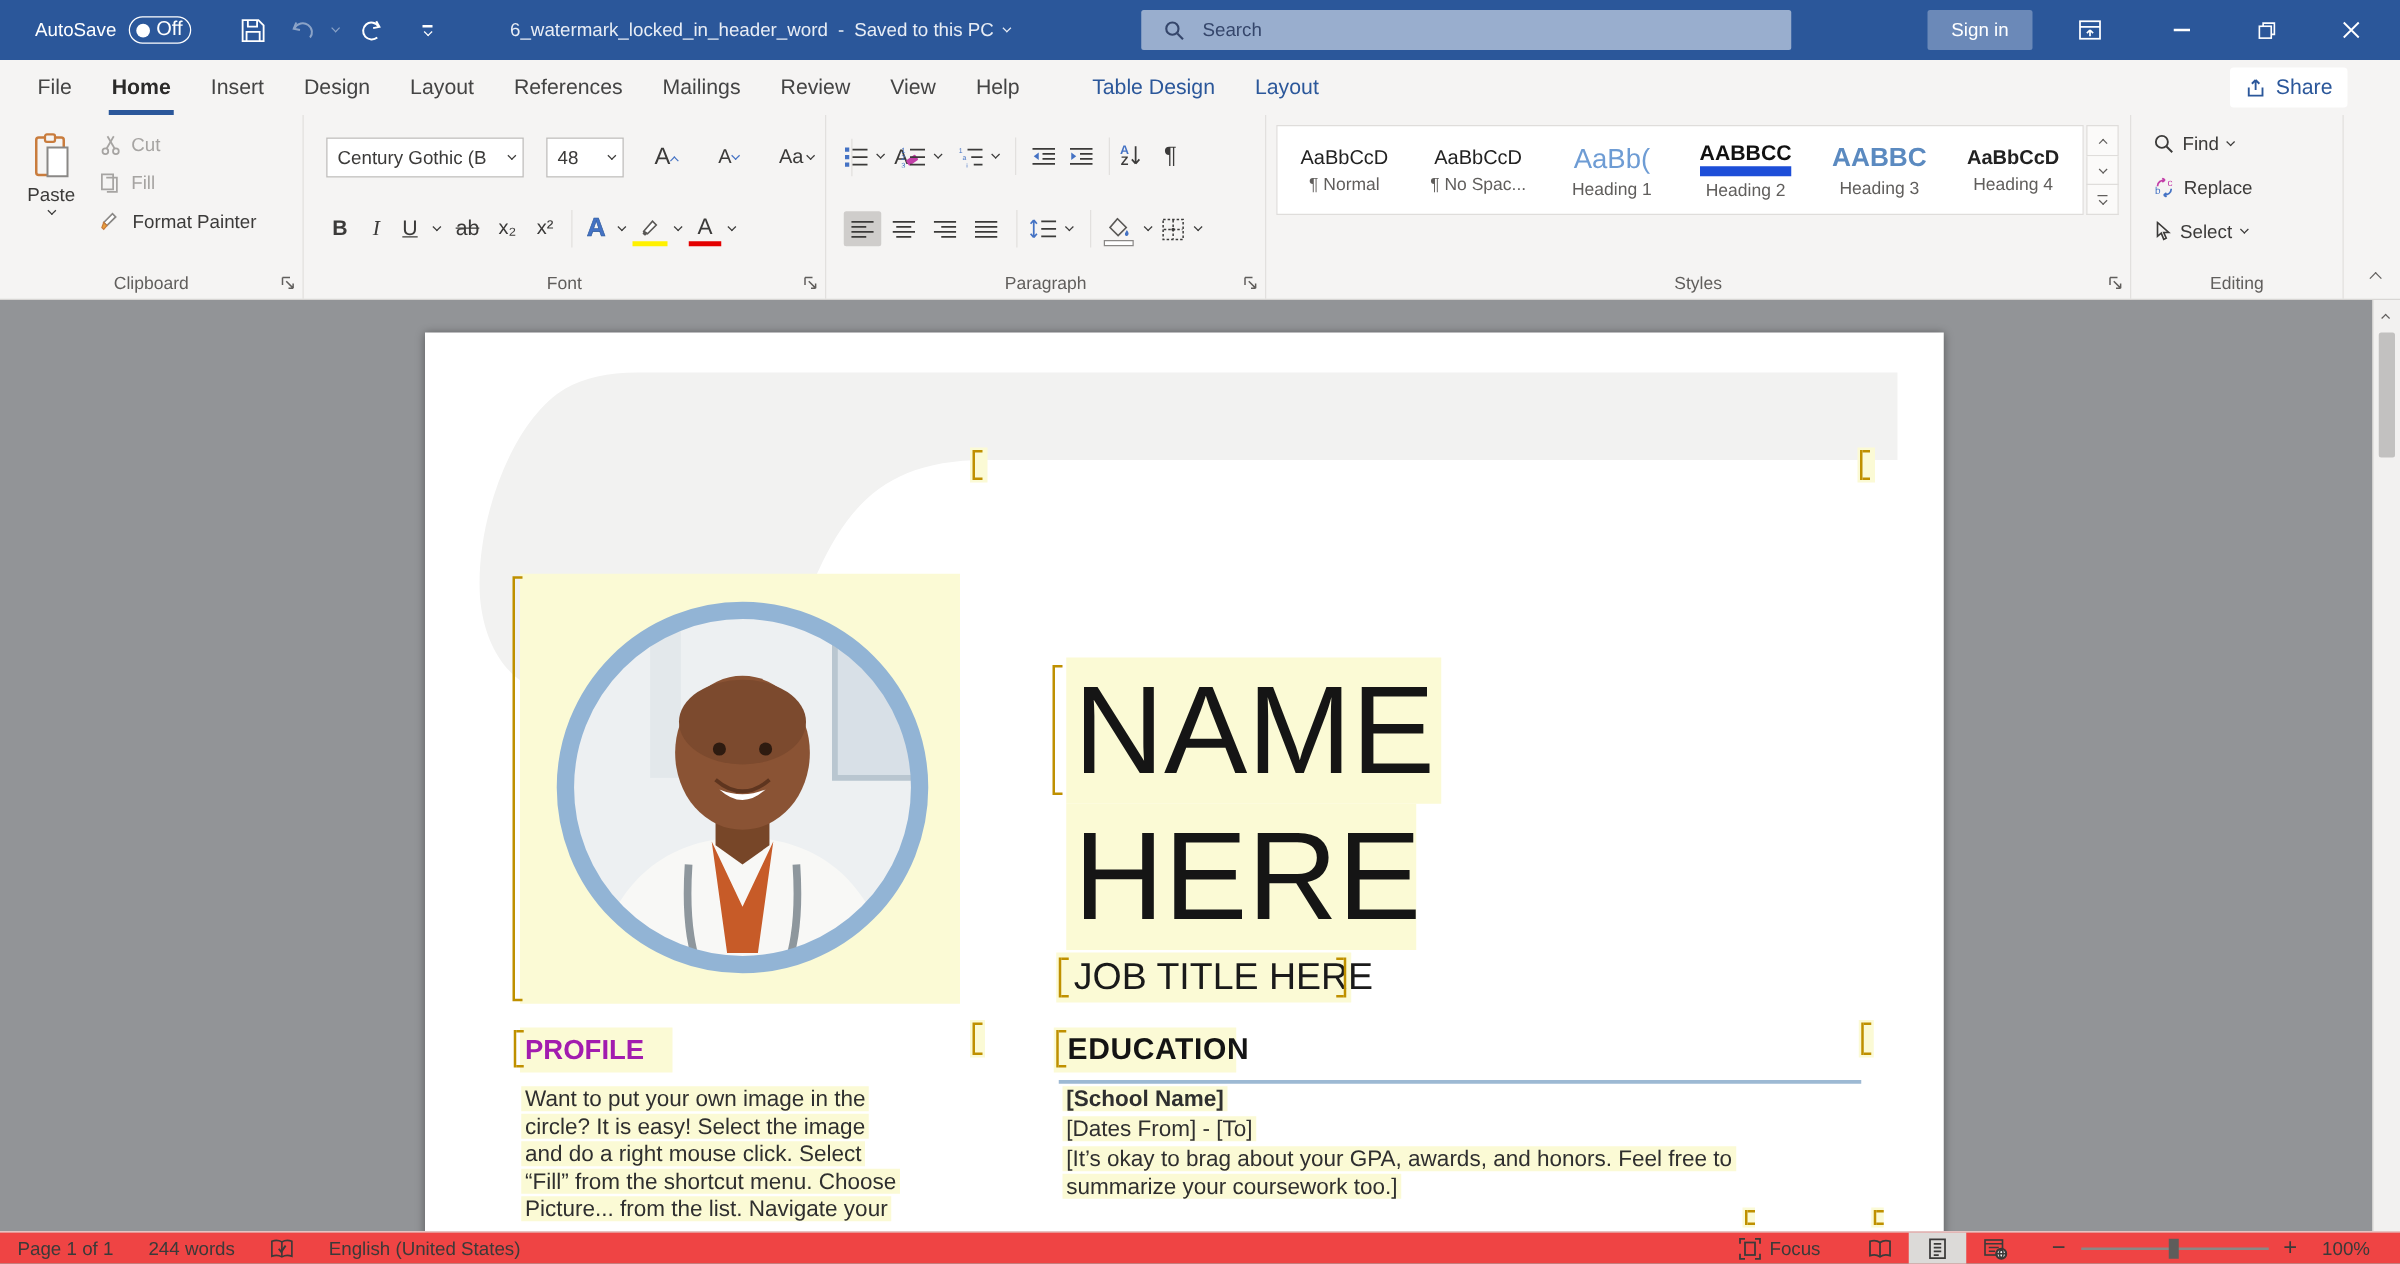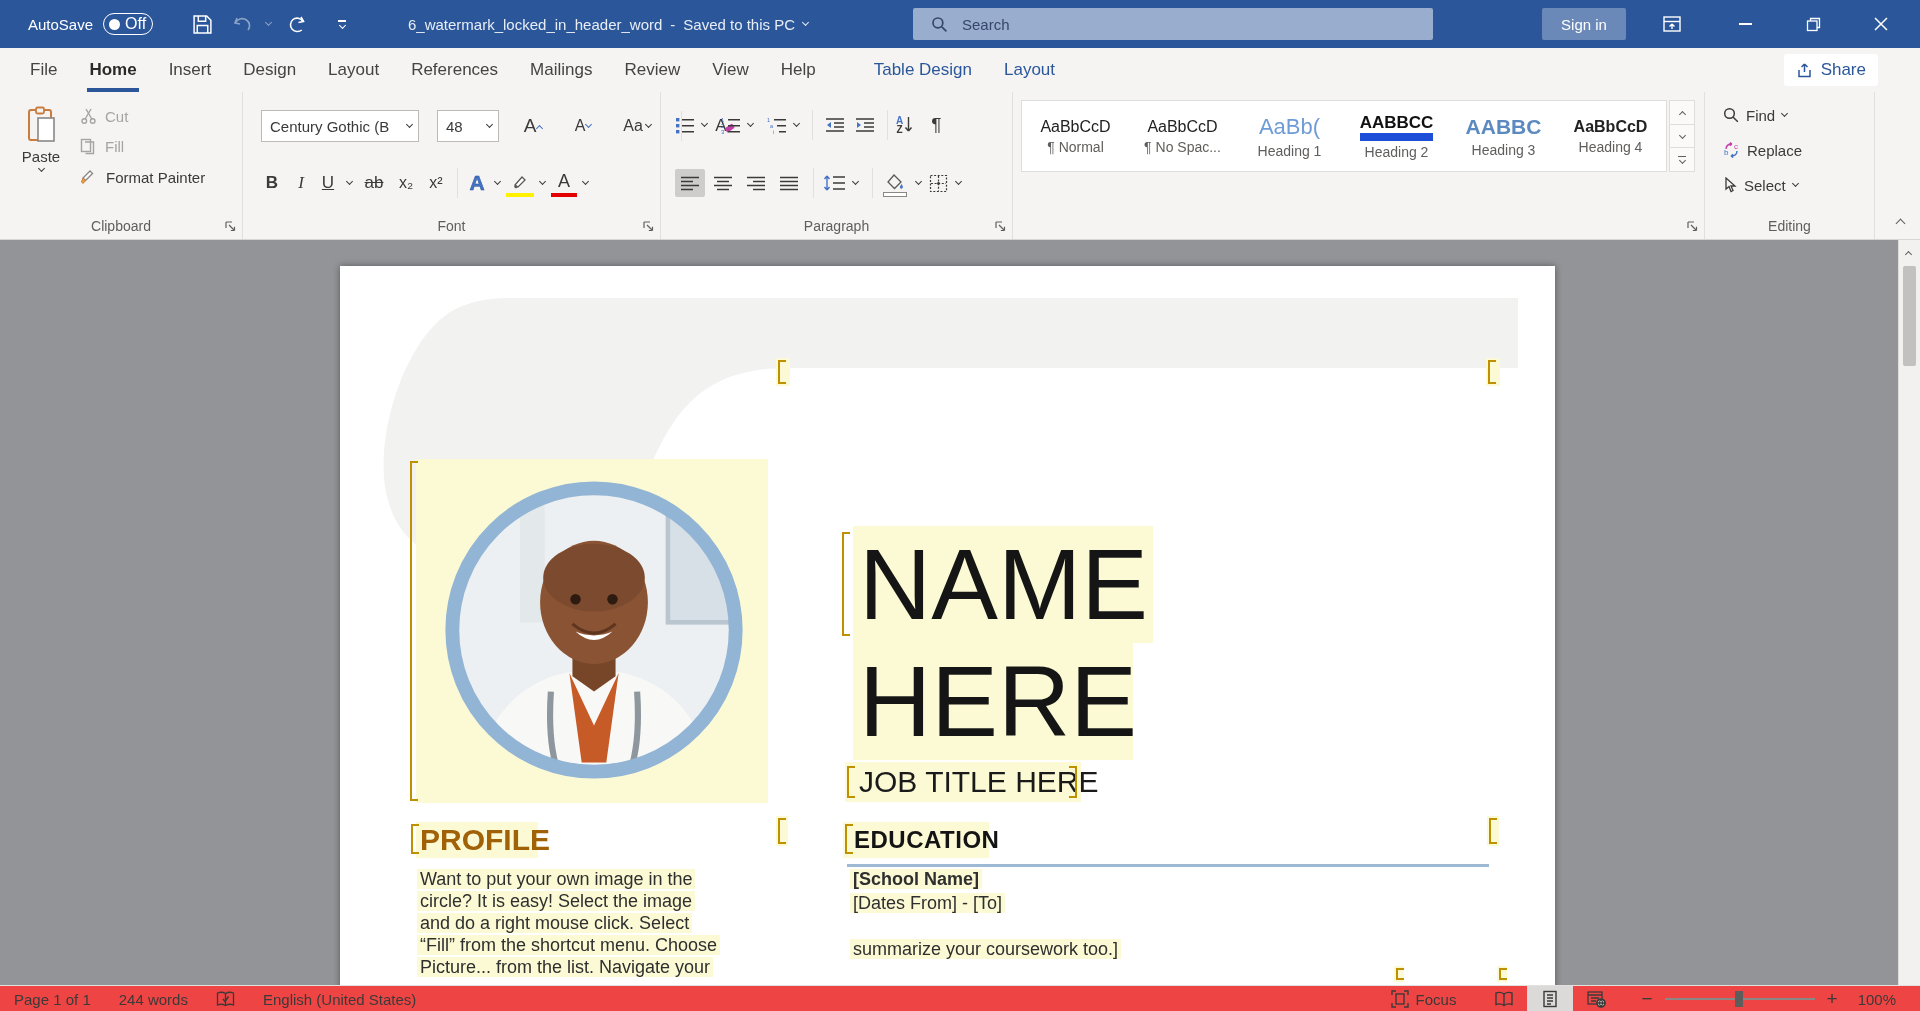--- a/index.html
+++ b/index.html
@@ -68,21 +68,21 @@
 .page { position:absolute; left:340px; top:26px; width:1215px; height:760px; background:#fff; box-shadow:0 0 7px rgba(0,0,0,.4); overflow:hidden; }
 .hl { background:#FBFAD5; }
 .cc { position:absolute; width:8px; border-left:2.5px solid #BF9000; }
 .cc::before { content:""; position:absolute; left:0; top:0; width:6px; border-top:2.5px solid #BF9000; }
 .cc::after { content:""; position:absolute; left:0; bottom:0; width:6px; border-bottom:2.5px solid #BF9000; }
 .cc.r { border-left:none; border-right:2.5px solid #BF9000; }
 .cc.r::before { left:auto; right:0; }
 .cc.r::after { left:auto; right:0; }
 .doc-name { font-size:100px; letter-spacing:0px; color:#151515; line-height:117px; white-space:nowrap; }
 .doc-job { font-size:30px; color:#1a1a1a; line-height:40px; white-space:nowrap; }
-.doc-h-blue { font-size:30px; font-weight:700; color:#a16207; line-height:36px; }
+.doc-h-blue { font-size:22px; font-weight:700; color:#a21caf; line-height:36px; }
 .doc-h-blk { font-size:24px; font-weight:800; color:#141414; line-height:36px; letter-spacing:.5px; }
 .body-line { position:absolute; font-size:18px; line-height:22px; color:#2f2f2f; white-space:nowrap; }
 .body-line span { background:#FBFAD5; padding:0 3px; }
 
 .vscroll { position:absolute; right:0; top:0; width:22px; height:745px; background:#F2F1F0; border-left:1px solid #E0DEDC; }
 .vthumb { position:absolute; left:4px; top:26px; width:13px; height:100px; background:#C2C1C0; border-radius:2px; }
 
 
 .statusbar { position:absolute; left:0; top:985px; width:1920px; height:26px; background:#ef4444; border-top:1px solid #E3E1DF; font-size:15px; color:#3B3A39; }
 .sb-left { position:absolute; left:14px; top:0; height:26px; display:flex; align-items:center; gap:28px; }
@@ -544,20 +544,21 @@
               <span class="chev sm" style="margin-top:1px;"></span>
             </span>
           </div>
       </div>
       <span class="launcher">
           <svg width="13" height="13" viewBox="0 0 13 13" fill="none" stroke="#605E5C" stroke-width="1.2">
             <path d="M2 2 H8 M2 2 V8"></path>
             <path d="M5 5 L10.5 10.5 M10.5 10.5 V6.8 M10.5 10.5 H6.8"></path>
           </svg>
         </span>
+      <div class="grp-label">Styles</div>
     </div>
 
     <div class="grp" style="width:170px;">
       <div class="ed-row" style="top:10px;">
         <span>
             <svg width="16" height="16" viewBox="0 0 16 16" fill="none" stroke="#3B3A39" stroke-width="1.5">
               <circle cx="6.5" cy="6.5" r="4.8"></circle>
               <path d="M10.2 10.2 L14.8 14.8"></path>
             </svg>
           </span>
@@ -654,20 +655,21 @@
       <div class="body-line" style="left:77px;top:690px;"><span>Picture... from the list.  Navigate your</span></div>
 
       <span class="abs hl" style="left:1147px;top:550px;width:12px;height:30px;"></span>
       <span class="cc" style="left:1149px;top:552px;height:26px;"></span>
       <div class="abs hl" style="left:503px;top:556px;width:146px;height:36px;"></div>
       <span class="cc" style="left:505px;top:558px;height:30px;"></span>
       <div class="abs doc-h-blk" style="left:514px;top:556px;">EDUCATION</div>
       <div class="abs" style="left:507px;top:598px;width:642px;height:3px;background:#9DB9D3;"></div>
       <div class="body-line" style="left:510px;top:602px;font-weight:700;"><span>[School Name]</span></div>
       <div class="body-line" style="left:510px;top:626px;"><span>[Dates From] - [To]</span></div>
+      <div class="body-line" style="left:510px;top:650px;"><span>[It’s okay to brag about your GPA, awards, and honors. Feel free to</span></div>
       <div class="body-line" style="left:510px;top:672px;"><span>summarize your coursework too.]</span></div>
 
       <span class="abs hl" style="left:1054px;top:700px;width:10px;height:16px;"></span>
       <span class="cc" style="left:1056px;top:702px;height:12px;"></span>
       <span class="abs hl" style="left:1157px;top:700px;width:10px;height:16px;"></span>
       <span class="cc" style="left:1159px;top:702px;height:12px;"></span>
     </div>
 
     <div class="vscroll">
       <span style="position:absolute;left:7px;top:8px;color:#605E5C;" class="chev sm up"></span>

